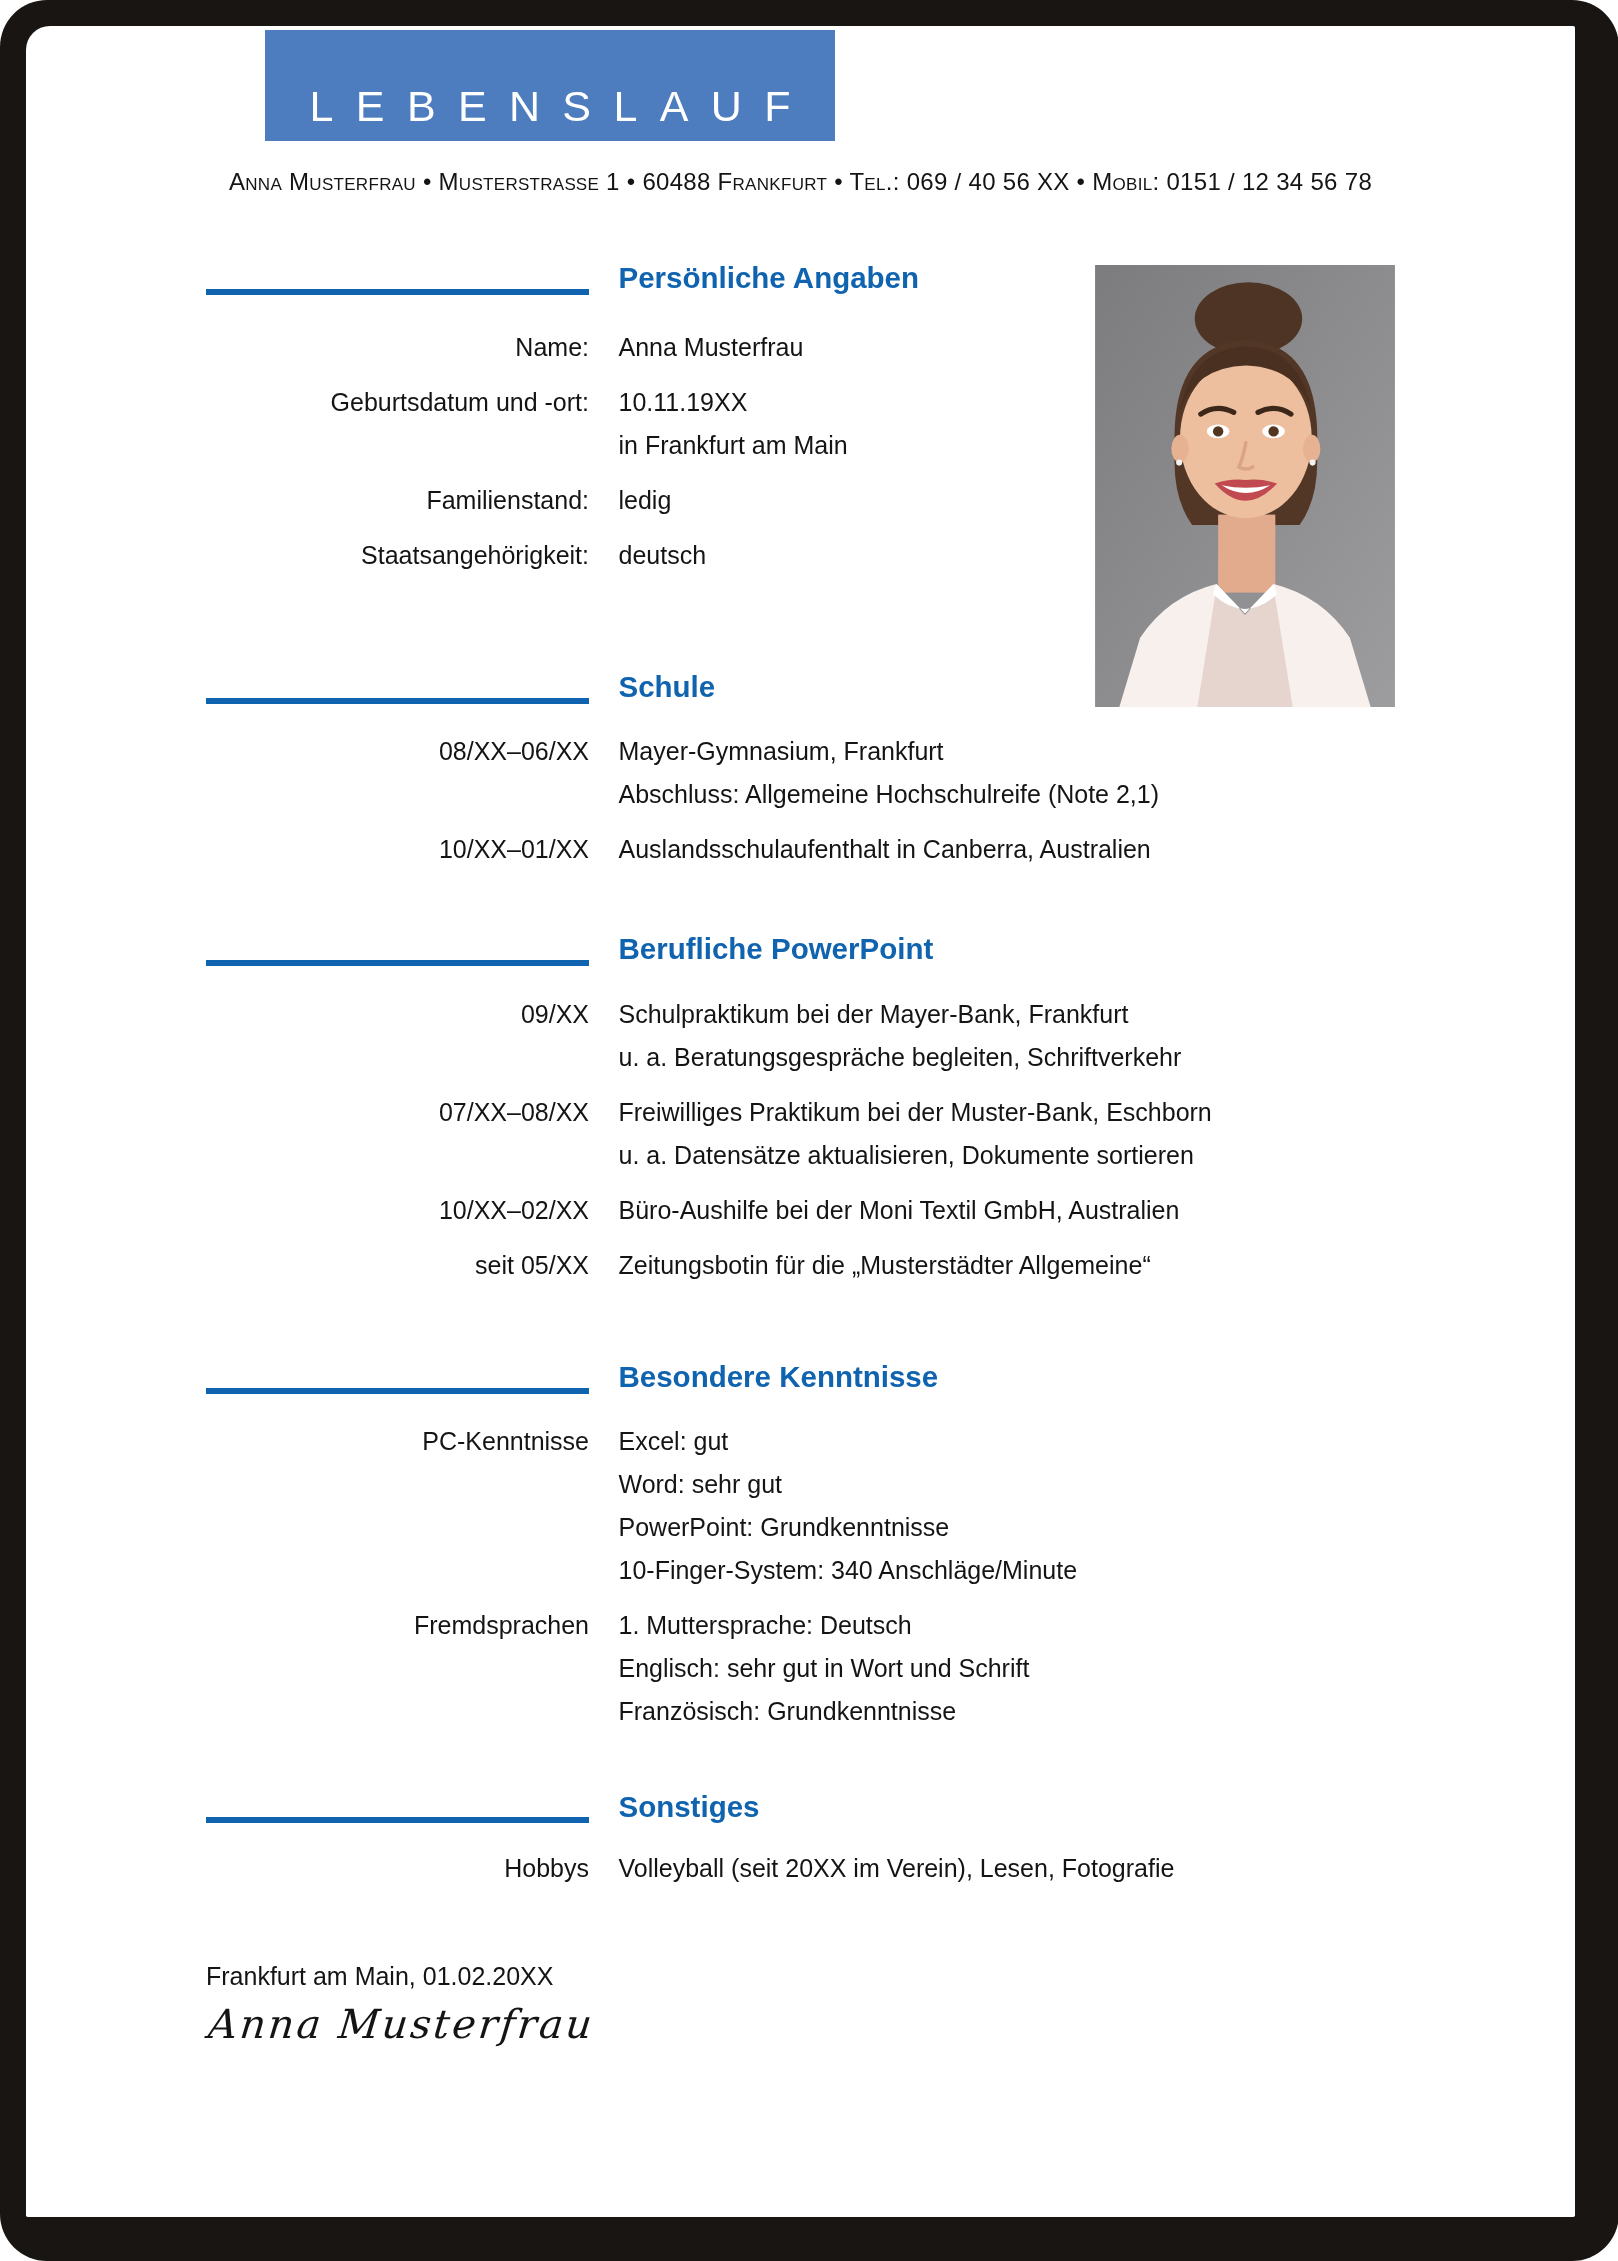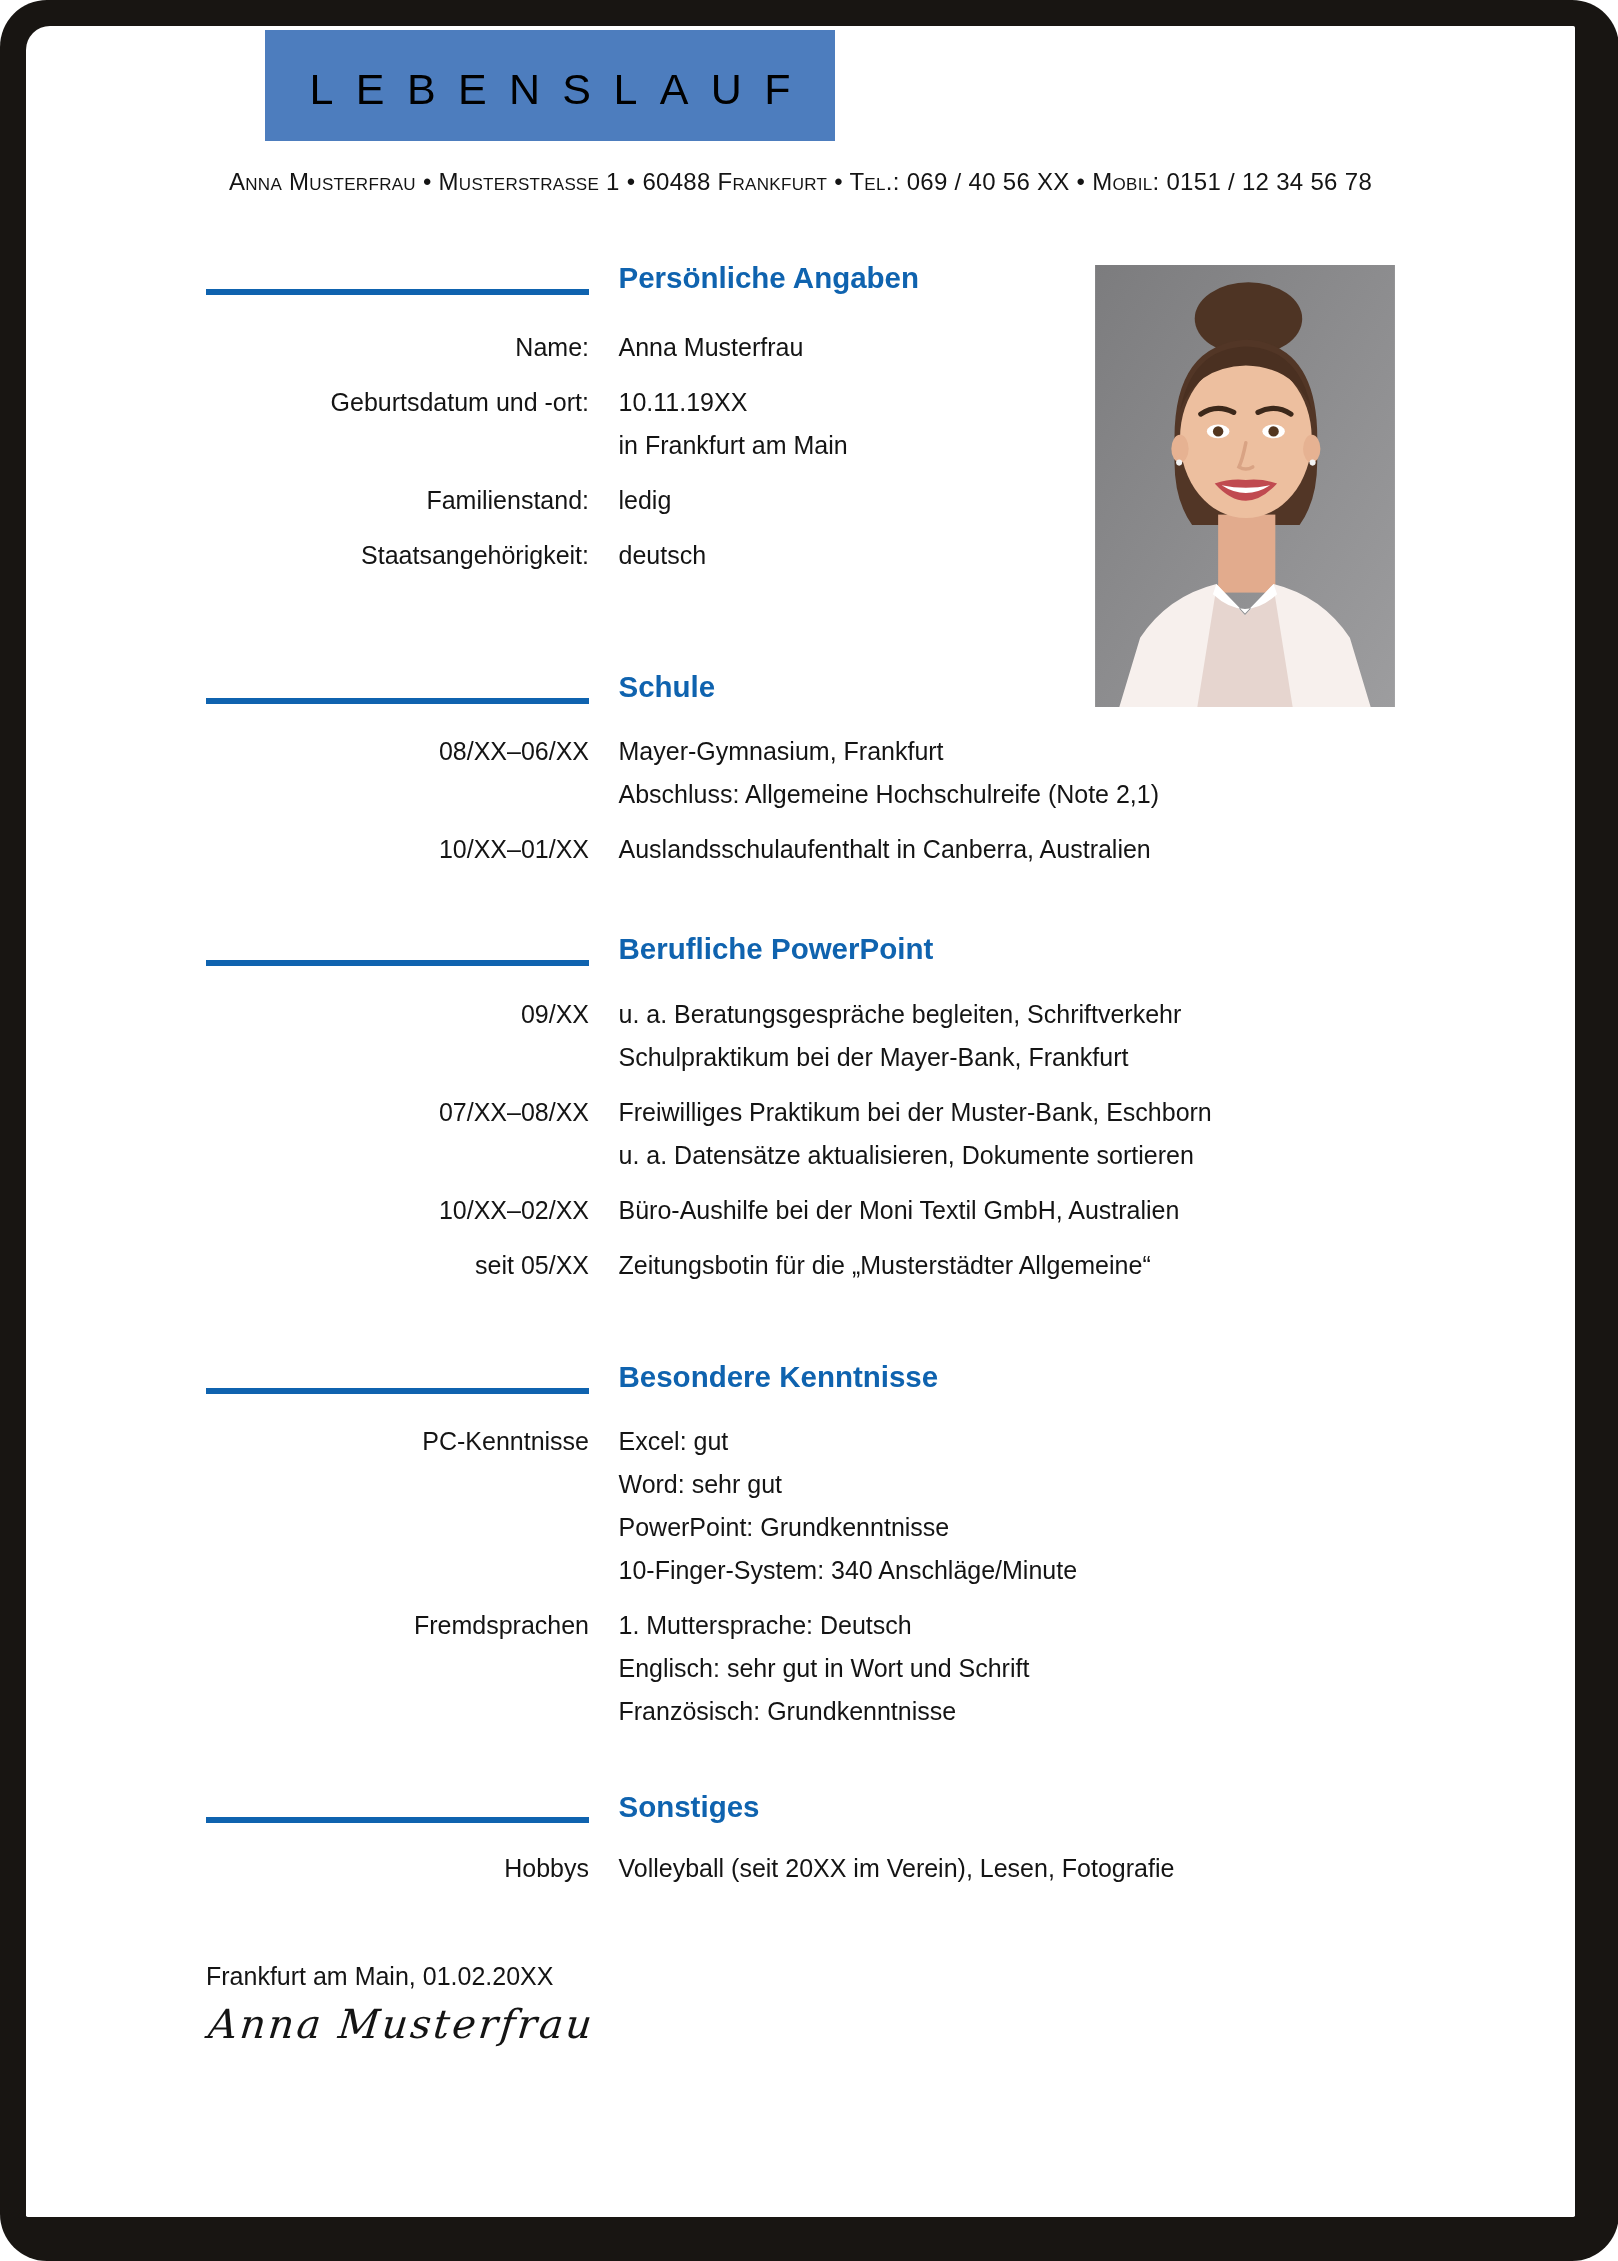--- a/index.html
+++ b/index.html
@@ -16,22 +16,22 @@
     box-sizing:border-box;padding-top:3.5px;color:#141414;
   }
 
   
   .banner{
     margin-left:239px;width:570px;height:111px;
     background:var(--banner-blue,#4d7dbe);
     display:flex;align-items:flex-end;justify-content:center;
   }
   .banner-text{
-    color:#000000;font-size:43px;line-height:1;
-    letter-spacing:0.52em;text-indent:0.52em;padding-bottom:30px;white-space:nowrap;
+    color:#ffffff;font-size:43px;line-height:1;
+    letter-spacing:0.52em;text-indent:0.52em;padding-bottom:13px;white-space:nowrap;
   }
 
   
   .contact{
     margin-top:26px;text-align:center;
     font-variant:small-caps;font-size:24px;line-height:29.5px;letter-spacing:0.3px;
     white-space:nowrap;
   }
 
   
@@ -165,22 +165,22 @@
         <div class="heading-rule"></div>
       </div>
       <div></div>
       <div class="heading-text">Berufliche PowerPoint</div>
     </div>
     <div class="rows">
   <div class="row">
     <div class="row-label">09/XX</div>
     <div></div>
     <div class="row-values">
+                <div class="value-line">Schulpraktikum bei der Mayer-Bank, Frankfurt</div>
                 <div class="value-line">u. a. Beratungsgespräche begleiten, Schriftverkehr</div>
-                <div class="value-line">Schulpraktikum bei der Mayer-Bank, Frankfurt</div>
               </div>
   </div>
 
   <div class="row">
     <div class="row-label">07/XX–08/XX</div>
     <div></div>
     <div class="row-values">
                 <div class="value-line">Freiwilliges Praktikum bei der Muster-Bank, Eschborn</div>
                 <div class="value-line">u. a. Datensätze aktualisieren, Dokumente sortieren</div>
               </div>

